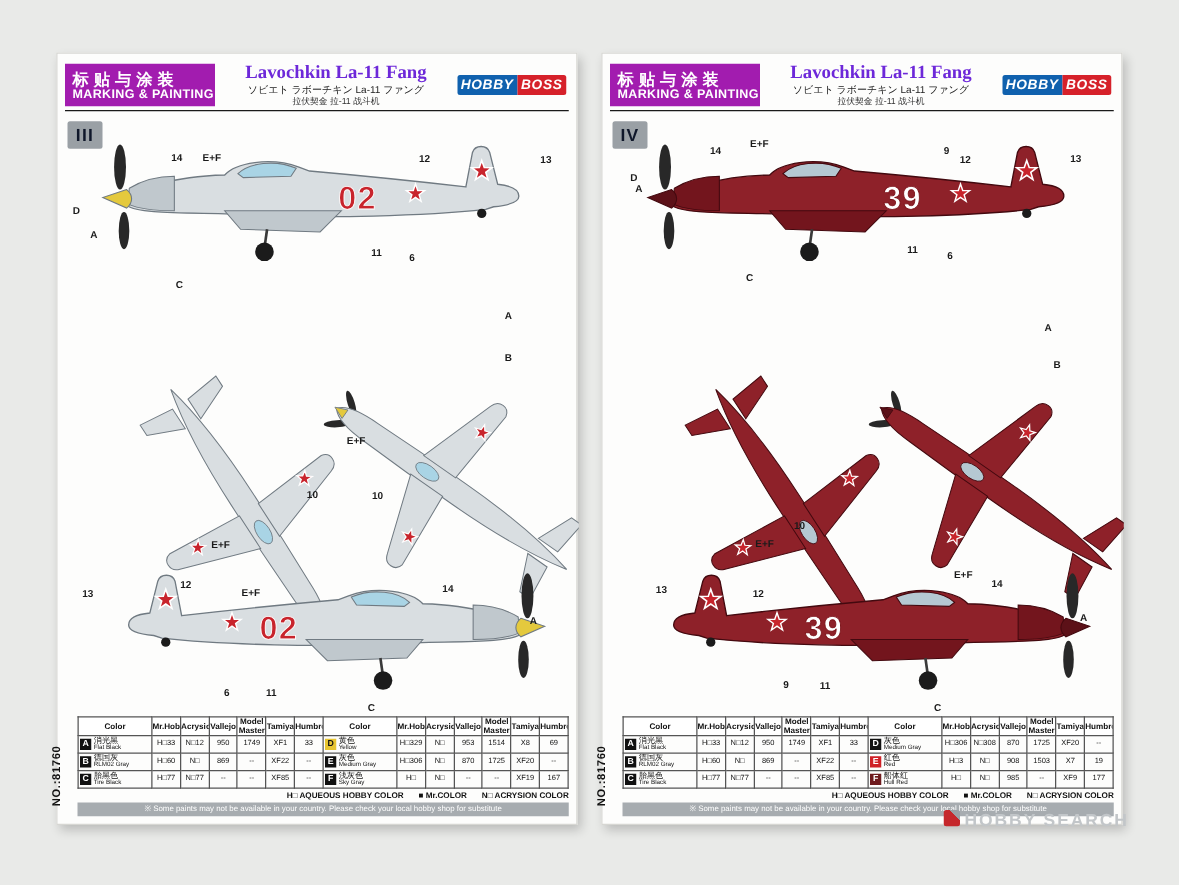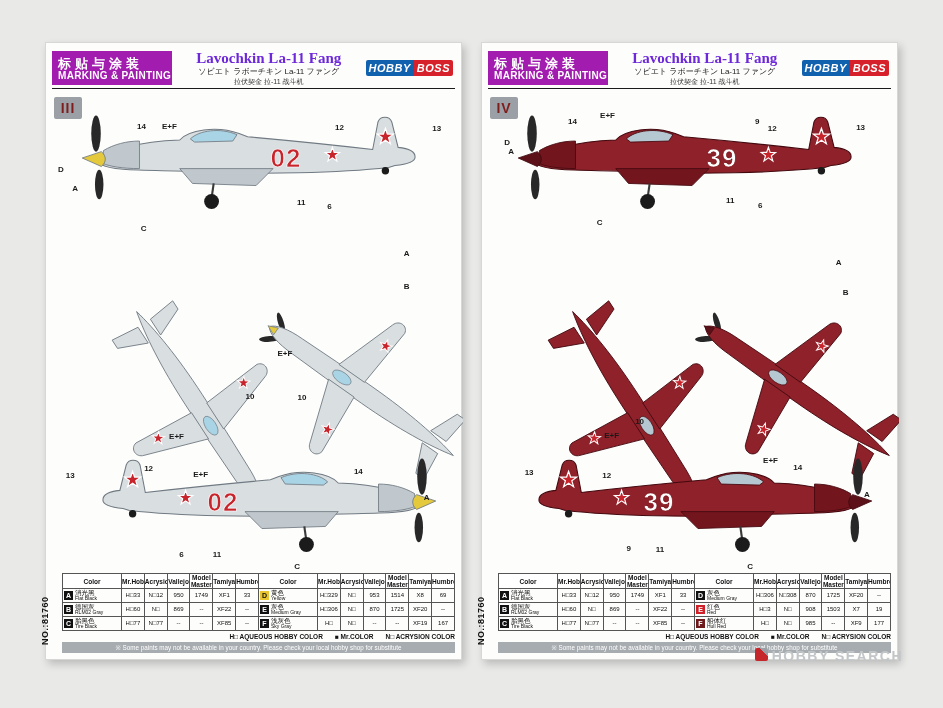--- a/index.html
+++ b/index.html
@@ -32,21 +32,21 @@
   .title{font-family:"Liberation Serif",serif;font-weight:700;font-size:15px;line-height:17px;color:#6d28d9}
   .title-jp{font-size:8px;line-height:10px;color:#222}
   .title-cn{font-size:7px;line-height:9px;color:#333}
   .brand{display:flex;align-items:center;flex:0 0 auto;margin-right:2px}
   .brand-hobby,.brand-boss{font-weight:700;font-style:italic;font-size:11px;padding:2px 3px;color:#fff;letter-spacing:.5px;line-height:12px}
   .brand-hobby{background:#1061ae;border-radius:2px 0 0 2px}
   .brand-boss{background:#d6212a;border-radius:0 2px 2px 0}
 
   .scheme-badge{
     position:absolute;left:8px;top:54px;width:28px;height:22px;z-index:6;
-    background:#9aa0a5;color:#7f1d1d;font-weight:800;font-size:14px;letter-spacing:1px;
+    background:#9aa0a5;color:#0f172a;font-weight:800;font-size:14px;letter-spacing:1px;
     display:flex;align-items:center;justify-content:center;border-radius:2px;
   }
 
   
   .art{position:absolute;left:0;top:50px;width:417px;height:478px}
   .art svg{position:absolute;left:0;top:0;width:100%;height:100%}
   .callout{
     position:absolute;transform:translate(-50%,-50%);
     font-size:8px;font-weight:700;color:#1a1a1a;white-space:nowrap;z-index:5;
   }

